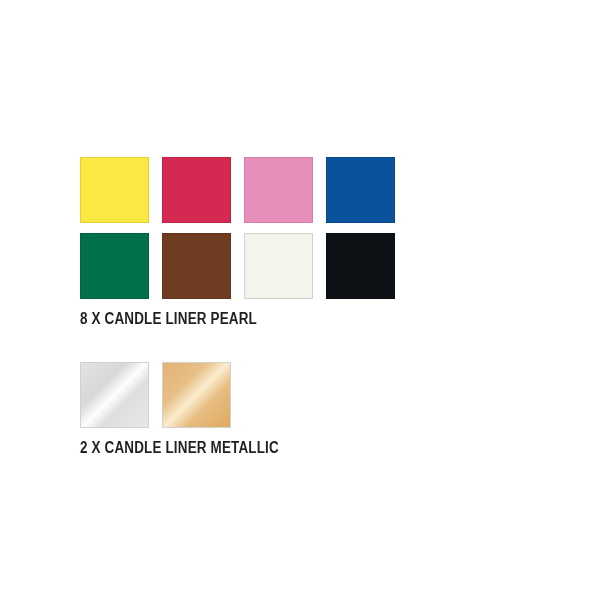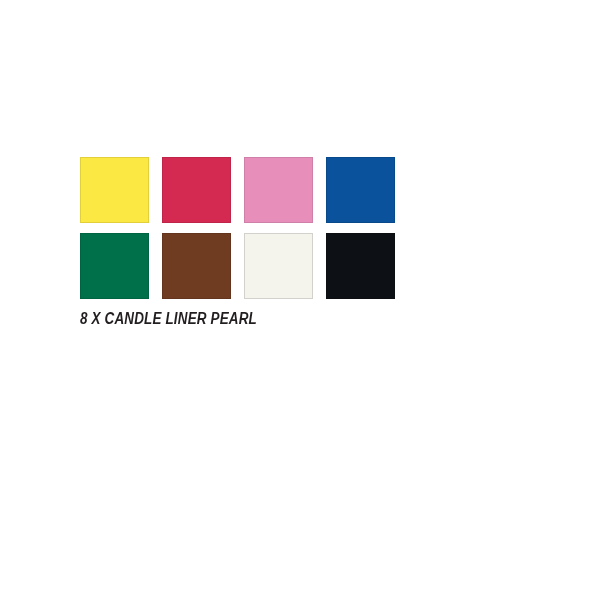--- a/index.html
+++ b/index.html
@@ -13,21 +13,20 @@
     background: #ffffff;
     font-family: "Liberation Sans", "DejaVu Sans", sans-serif;
     overflow: hidden;
   }
 
   #swatch-sheet {
     position: relative;
     width: 544px;
     height: 600px;
     background: #ffffff;
-    font-style: italic;
   }
 
   
   .swatch-group {
     position: absolute;
     left: 80px;
   }
   #group-pearl   { top: 157px; }
   #group-metallic{ top: 362px; }
 
@@ -81,14 +80,21 @@
       <div class="swatch" style="background: rgb(231, 142, 187);"></div>
       <div class="swatch" style="background: rgb(10, 82, 155);"></div>
       <div class="swatch" style="background: rgb(0, 112, 74);"></div>
       <div class="swatch" style="background: rgb(111, 60, 34);"></div>
       <div class="swatch outlined" style="background: rgb(244, 243, 236);"></div>
       <div class="swatch" style="background: rgb(13, 17, 21);"></div>
     </div>
     <div class="group-label" style="color: rgb(35, 31, 32);">8 X CANDLE LINER PEARL</div>
   </section>
 
+  <section class="swatch-group" id="group-metallic">
+    <div class="swatch-grid cols-2">
+      <div class="swatch outlined" style="background: linear-gradient(135deg, rgb(227, 227, 227) 0%, rgb(216, 216, 216) 34%, rgb(253, 253, 253) 50%, rgb(222, 222, 222) 64%, rgb(232, 232, 232) 100%);"></div>
+      <div class="swatch outlined" style="background: linear-gradient(135deg, rgb(226, 178, 115) 0%, rgb(232, 191, 134) 32%, rgb(250, 236, 205) 50%, rgb(231, 189, 130) 66%, rgb(223, 169, 95) 100%);"></div>
+    </div>
+    <div class="group-label" style="color: rgb(35, 31, 32);">2 X CANDLE LINER METALLIC</div>
+  </section>
 
 </div>
 
 </body></html>

